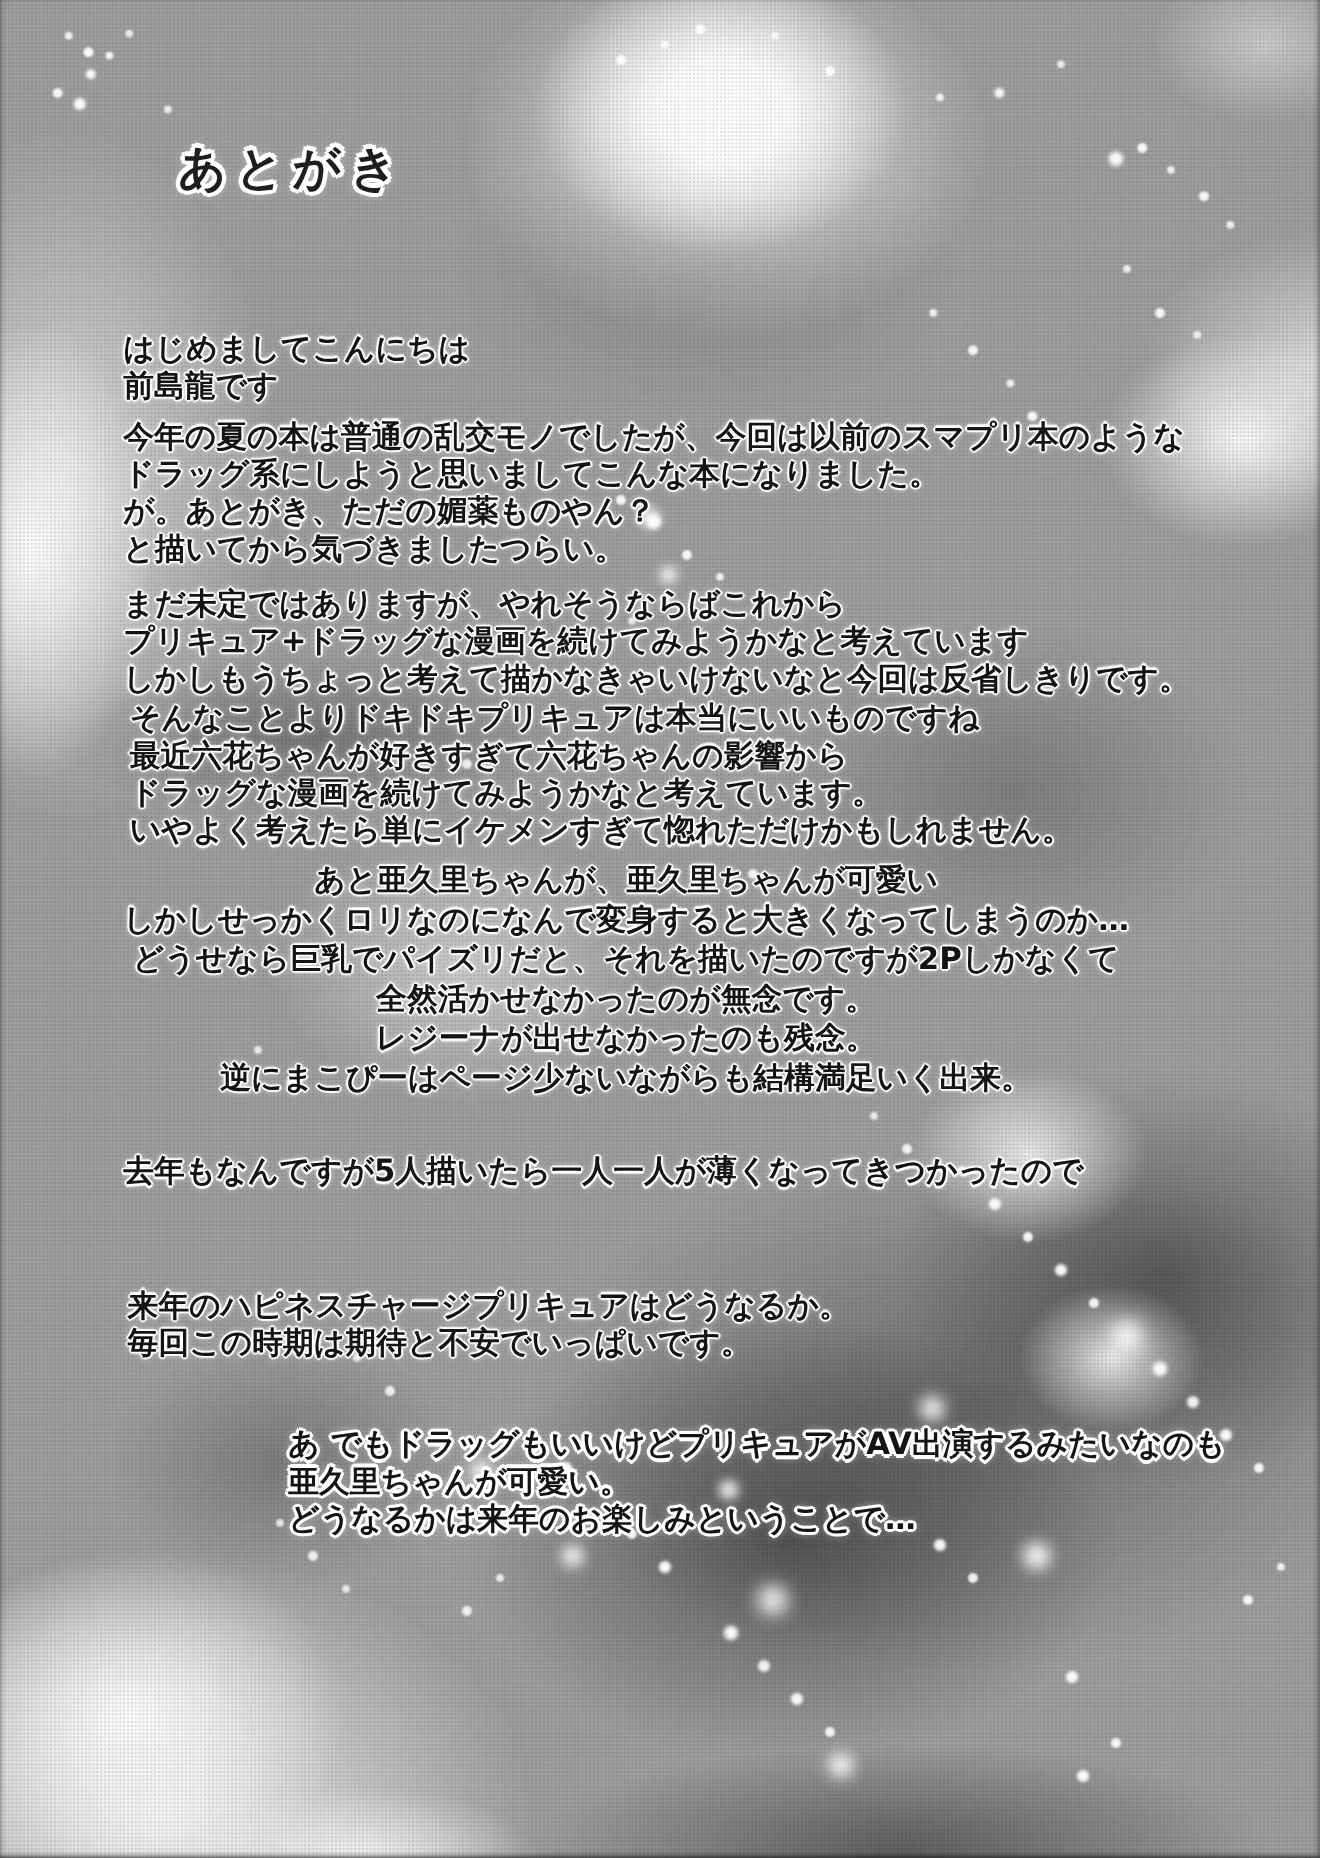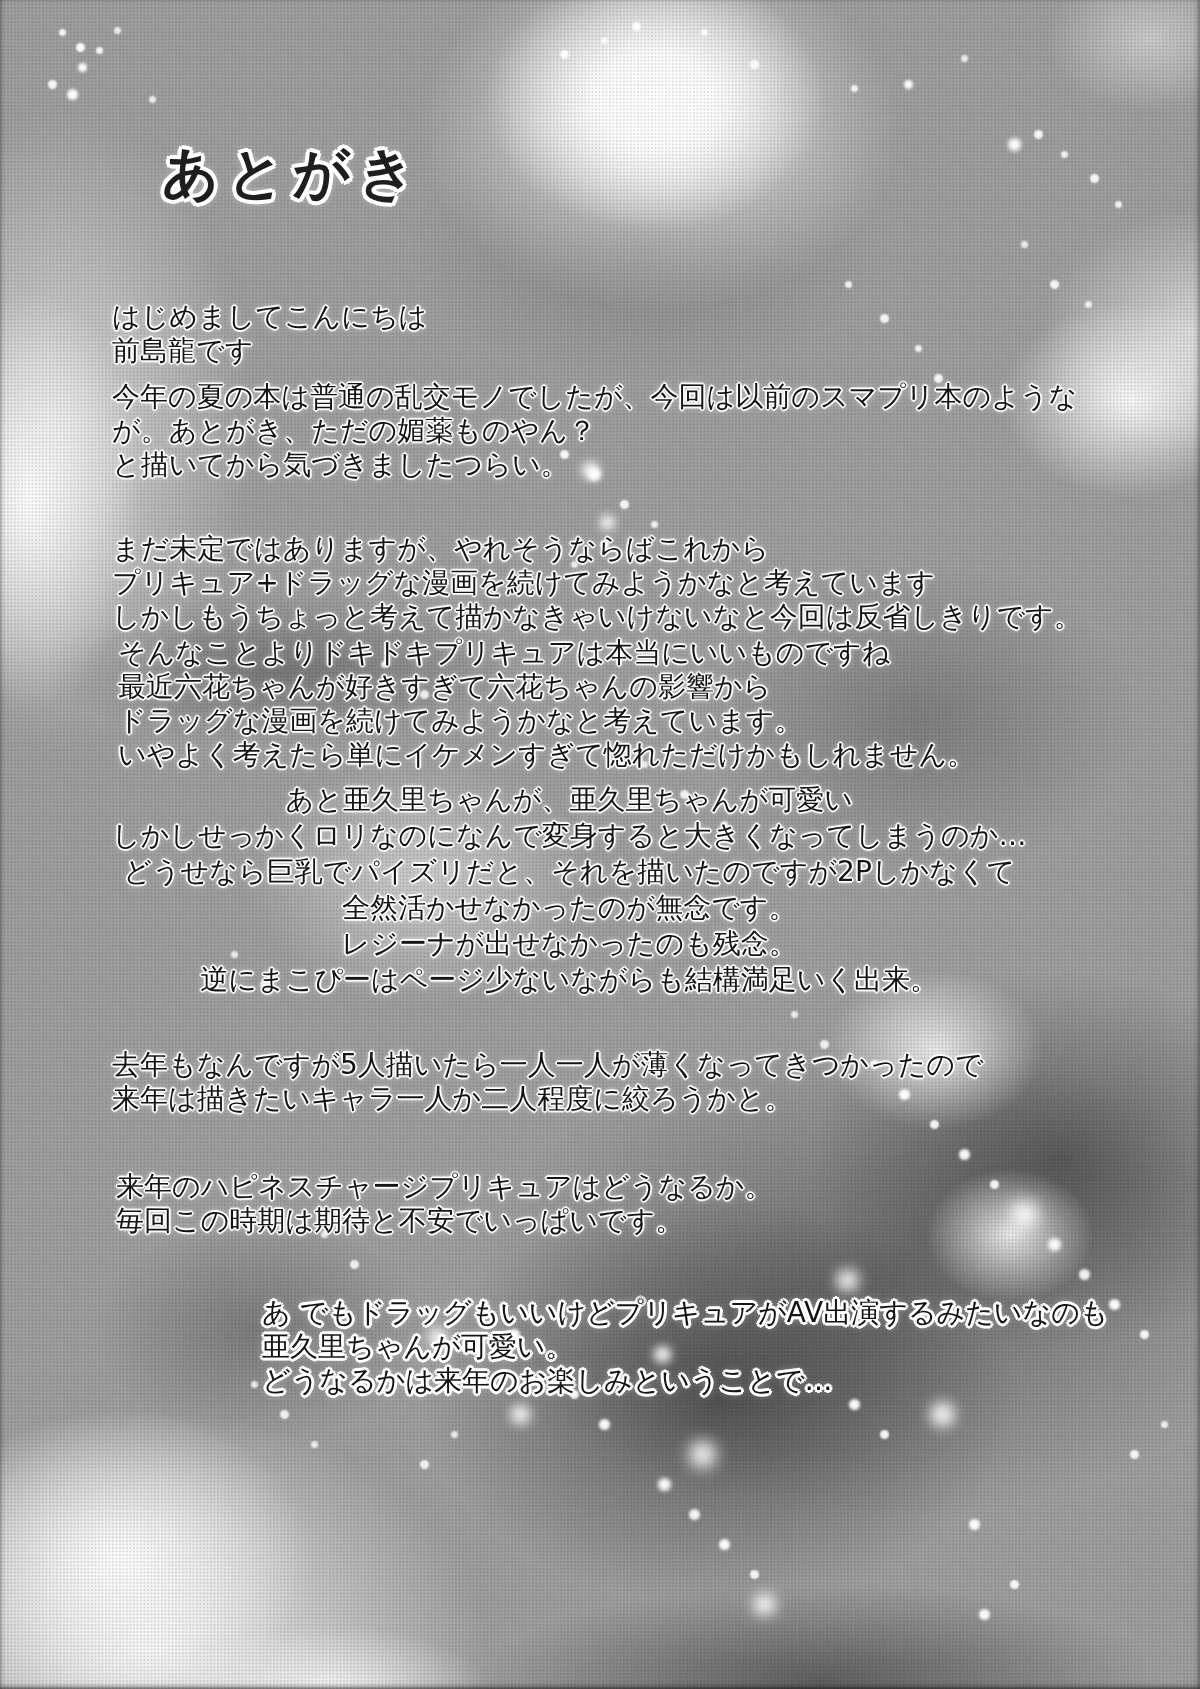--- a/index.html
+++ b/index.html
@@ -111,24 +111,24 @@
       845px 1278px 14px 8px rgba(255,255,255,.95),
       660px 1352px 10px 6px rgba(255,255,255,.9),
       762px 1602px 14px 8px rgba(255,255,255,.95),
       435px 1335px 12px 7px rgba(255,255,255,.9),
       588px 468px 10px 6px rgba(255,255,255,.9);
   }
 
   .title {
     position: absolute;
     left: 162px;
-    top: 136px;
+    top: 124px;
     margin: 0;
     z-index: 3;
-    font-size: 56px;
+    font-size: 43px;
     font-weight: bold;
     letter-spacing: 8px;
     color: #1e1e1e;
     text-shadow:
       -3px -3px 0 #fff, 3px -3px 0 #fff, -3px 3px 0 #fff, 3px 3px 0 #fff,
       -4px 0 0 #fff, 4px 0 0 #fff, 0 -4px 0 #fff, 0 4px 0 #fff,
       0 0 10px rgba(255,255,255,.9);
     text-align: center;
   }
 
@@ -139,20 +139,21 @@
     line-height: 34px;
     color: #141414;
     white-space: nowrap;
   }
   .para .line {
     text-shadow:
       -1px -1px 0 #fff, 1px -1px 0 #fff, -1px 1px 0 #fff, 1px 1px 0 #fff,
       -2px 0 1px rgba(255,255,255,.9), 2px 0 1px rgba(255,255,255,.9),
       0 -2px 1px rgba(255,255,255,.9), 0 2px 1px rgba(255,255,255,.9),
       0 0 7px rgba(255,255,255,.85);
+    font-weight: bold;
   }
   .para.outlined .line {
     text-shadow:
       -2px -2px 0 #fff, 2px -2px 0 #fff, -2px 2px 0 #fff, 2px 2px 0 #fff,
       -3px 0 0 #fff, 3px 0 0 #fff, 0 -3px 0 #fff, 0 3px 0 #fff,
       0 0 9px rgba(255,255,255,.95);
   }
 
   .p1 { top: 300px;  left: 112px; }
   .p2 { top: 380px;  left: 112px; }
@@ -173,20 +174,21 @@
 
   <h1 class="title">あとがき</h1>
 
   <div class="para p1">
     <div class="line">はじめましてこんにちは</div>
     <div class="line">前島龍です</div>
   </div>
 
   <div class="para p2">
     <div class="line">今年の夏の本は普通の乱交モノでしたが、今回は以前のスマプリ本のような</div>
+    <div class="line">ドラッグ系にしようと思いましてこんな本になりました。</div>
     <div class="line">が。あとがき、ただの媚薬ものやん？</div>
     <div class="line">と描いてから気づきましたつらい。</div>
   </div>
 
   <div class="para p3">
     <div class="line">まだ未定ではありますが、やれそうならばこれから</div>
     <div class="line">プリキュア+ドラッグな漫画を続けてみようかなと考えています</div>
     <div class="line">しかしもうちょっと考えて描かなきゃいけないなと今回は反省しきりです。</div>
   </div>
 
@@ -201,21 +203,20 @@
     <div class="line">あと亜久里ちゃんが、亜久里ちゃんが可愛い</div>
     <div class="line">しかしせっかくロリなのになんで変身すると大きくなってしまうのか…</div>
     <div class="line">どうせなら巨乳でパイズリだと、それを描いたのですが2Pしかなくて</div>
     <div class="line">全然活かせなかったのが無念です。</div>
     <div class="line">レジーナが出せなかったのも残念。</div>
     <div class="line">逆にまこぴーはページ少ないながらも結構満足いく出来。</div>
   </div>
 
   <div class="para p6">
     <div class="line">去年もなんですが5人描いたら一人一人が薄くなってきつかったので</div>
-    <div class="line">来年は描きたいキャラ一人か二人程度に絞ろうかと。</div>
   </div>
 
   <div class="para p7">
     <div class="line">来年のハピネスチャージプリキュアはどうなるか。</div>
     <div class="line">毎回この時期は期待と不安でいっぱいです。</div>
   </div>
 
   <div class="para p8 outlined">
     <div class="line">あ でもドラッグもいいけどプリキュアがAV出演するみたいなのも</div>
     <div class="line">亜久里ちゃんが可愛い。</div>

